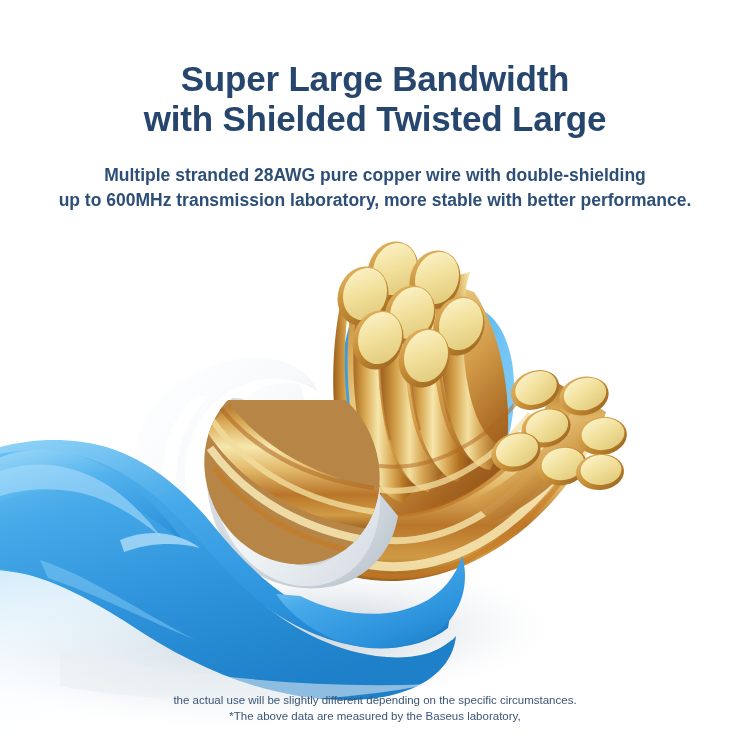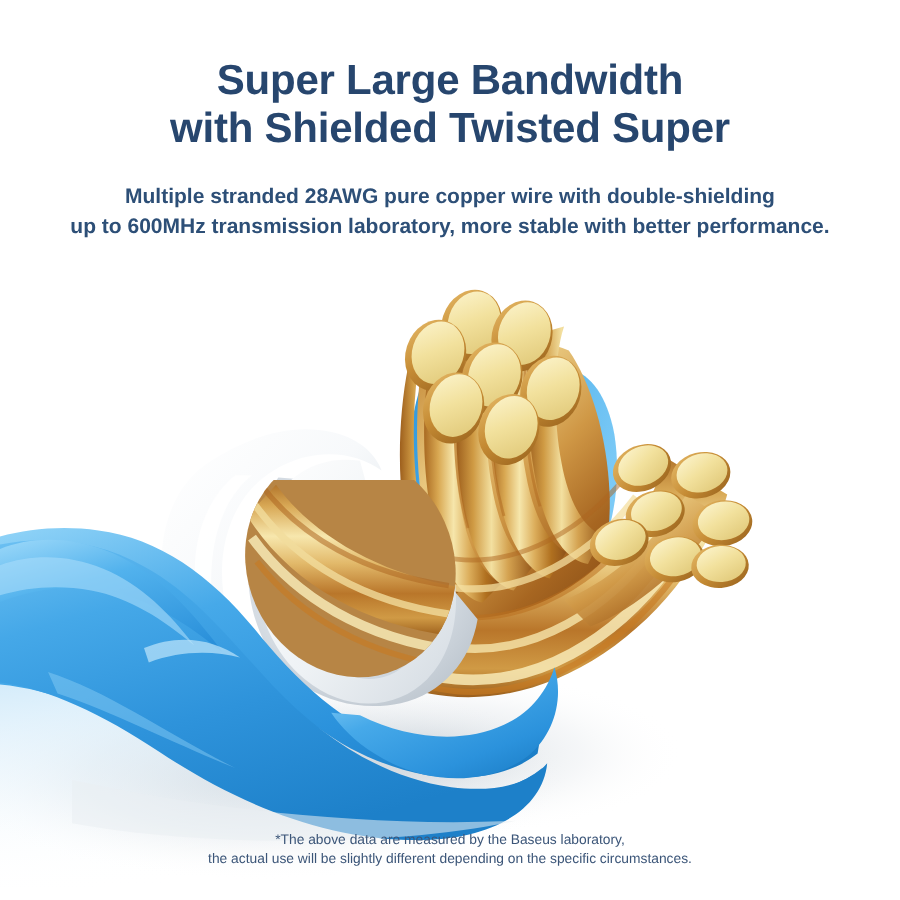--- a/index.html
+++ b/index.html
@@ -29,21 +29,21 @@
     pointer-events: none;
   }
   .headline {
     margin: 0;
     color: #27466e;
     font-size: 35px;
     font-weight: bold;
     letter-spacing: -0.2px;
     line-height: 38px;
   }
-  #headline-line1 { padding-top: 48px; }
+  #headline-line1 { padding-top: 60px; }
   #headline-line2 { padding-top: 2px; }
 
   .subtitle {
     margin: 0;
     color: #2d4f77;
     font-size: 17.5px;
     font-weight: bold;
     line-height: 25px;
   }
   #subtitle-line1 { padding-top: 25px; }
@@ -397,23 +397,23 @@
                C 470 582 462 612 440 630 C 406 656 352 654 312 628 C 296 618 284 606 276 594 Z" fill="url(#blueMain2)"></path>
 
       <path d="M 120 540 C 148 528 178 532 200 548 C 178 542 150 542 124 552 Z" fill="#bfe5fb" opacity="0.7"></path>
 
       <path d="M 60 650 C 160 672 300 690 430 684 C 330 706 170 706 60 686 Z" fill="#e9eef3" opacity="0.55"></path>
     </g>
   </svg>
 
   <div id="text-block">
     <h1 class="headline" id="headline-line1">Super Large Bandwidth</h1>
-    <h1 class="headline" id="headline-line2">with Shielded Twisted Super</h1>
+    <h1 class="headline" id="headline-line2">with Shielded Twisted Large</h1>
     <p class="subtitle" id="subtitle-line1">Multiple stranded 28AWG pure copper wire with double-shielding</p>
     <p class="subtitle" id="subtitle-line2">up to 600MHz transmission laboratory, more stable with better performance.</p>
   </div>
 
   <div id="footnote">
+    <p class="footnote-line">the actual use will be slightly different depending on the specific circumstances.</p>
     <p class="footnote-line">*The above data are measured by the Baseus laboratory,</p>
-    <p class="footnote-line">the actual use will be slightly different depending on the specific circumstances.</p>
   </div>
 
 </div>
 
 </body></html>

